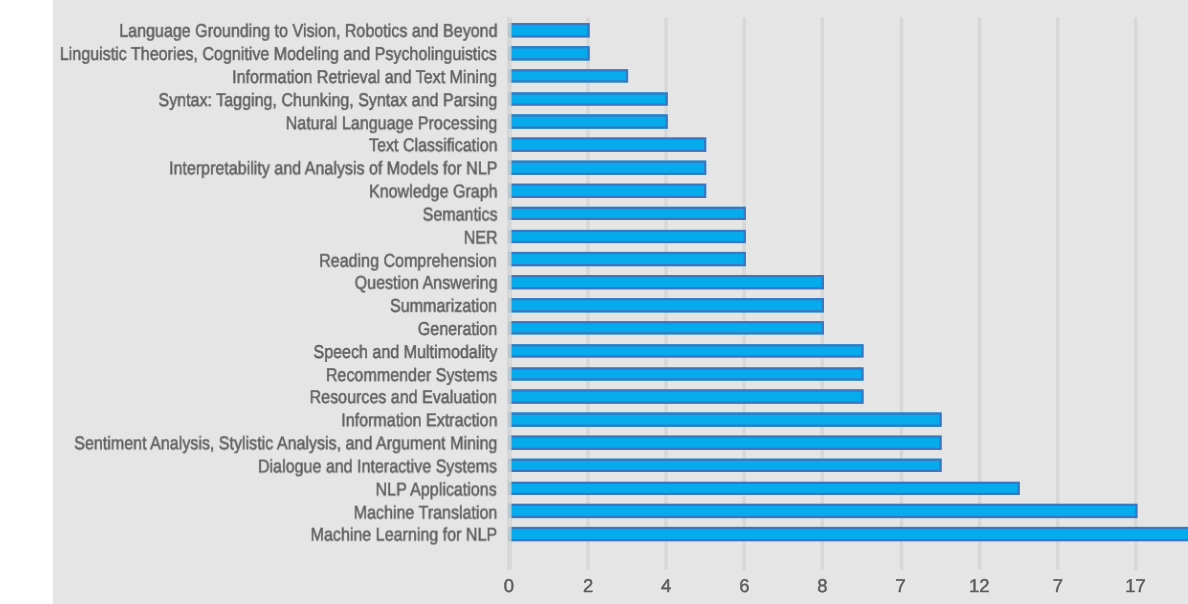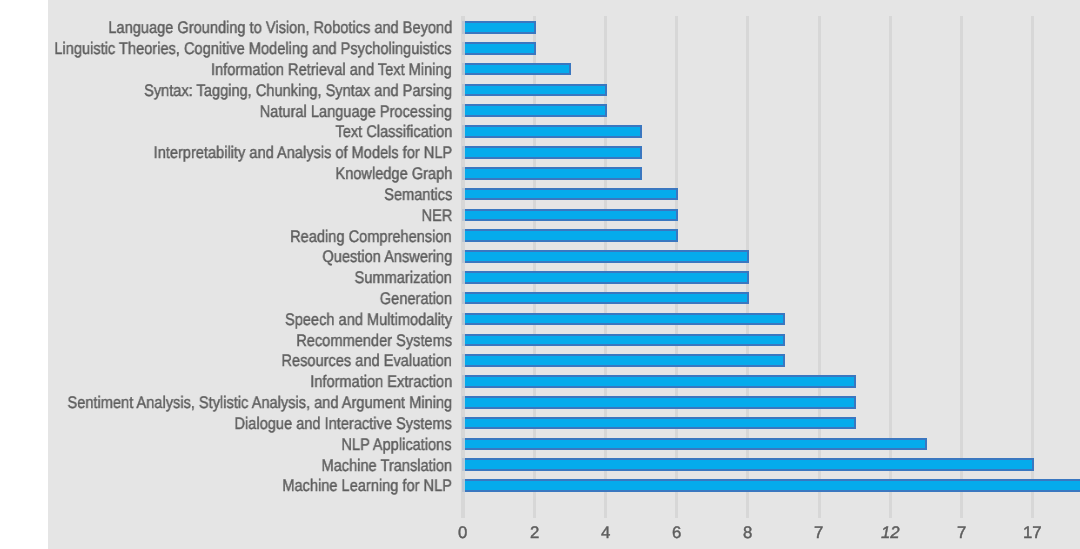--- a/index.html
+++ b/index.html
@@ -98,19 +98,19 @@
       <div class="rowlabel" style="left: -496px; top: 457.52px; color: rgb(94, 94, 94);"><span>Machine Translation</span></div>
       <div class="rowlabel" style="left: -496px; top: 478.34px; color: rgb(94, 94, 94);"><span>Machine Learning for NLP</span></div>
     </div>
   <div class="layer" id="xlabels">
       <div class="ticklabel" style="left: 375px; top: 524.6px; color: rgb(94, 94, 94);"><span>0</span></div>
       <div class="ticklabel" style="left: 446.22px; top: 524.6px; color: rgb(94, 94, 94);"><span>2</span></div>
       <div class="ticklabel" style="left: 517.44px; top: 524.6px; color: rgb(94, 94, 94);"><span>4</span></div>
       <div class="ticklabel" style="left: 588.66px; top: 524.6px; color: rgb(94, 94, 94);"><span>6</span></div>
       <div class="ticklabel" style="left: 659.88px; top: 524.6px; color: rgb(94, 94, 94);"><span>8</span></div>
       <div class="ticklabel" style="left: 731.1px; top: 524.6px; color: rgb(94, 94, 94);"><span>7</span></div>
-      <div class="ticklabel" style="left: 802.32px; top: 524.6px; color: rgb(94, 94, 94); font-style: italic;"><span>12</span></div>
+      <div class="ticklabel" style="left: 802.32px; top: 524.6px; color: rgb(94, 94, 94);"><span>12</span></div>
       <div class="ticklabel" style="left: 873.54px; top: 524.6px; color: rgb(94, 94, 94);"><span>7</span></div>
       <div class="ticklabel" style="left: 944.76px; top: 524.6px; color: rgb(94, 94, 94);"><span>17</span></div>
       <div class="ticklabel" style="left: 1015.98px; top: 524.6px; color: rgb(94, 94, 94);"><span>19</span></div>
     </div>
 
 </div>
 
 </body></html>

